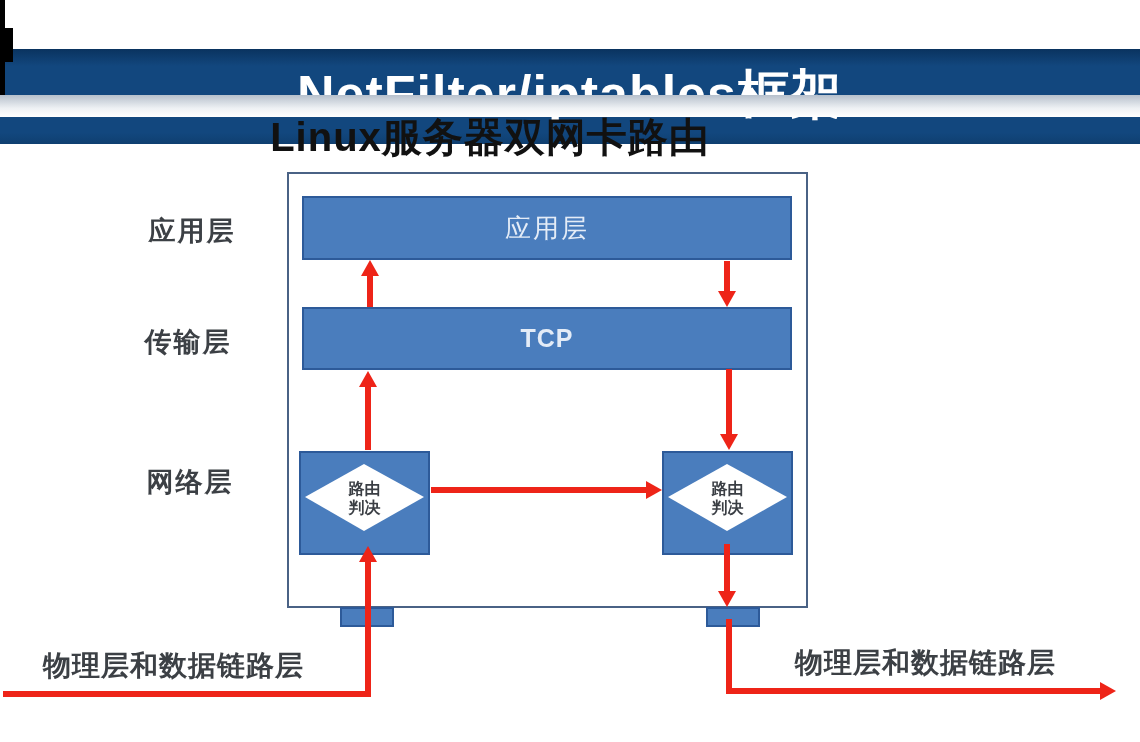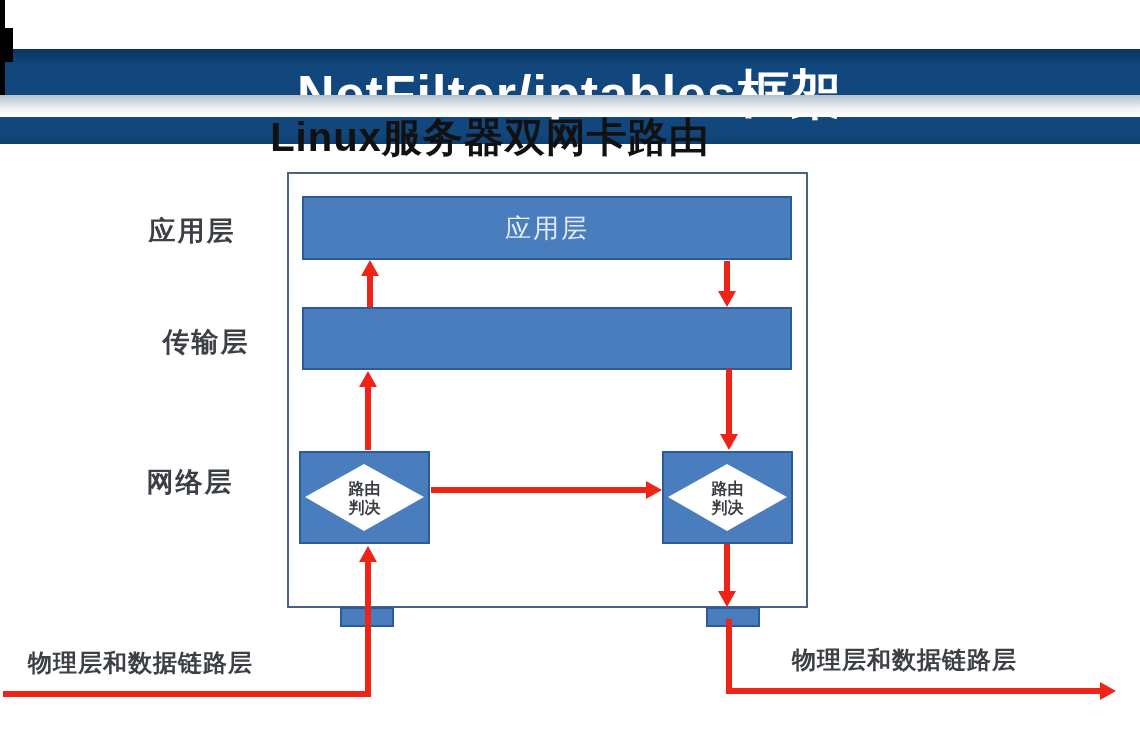--- a/index.html
+++ b/index.html
@@ -55,54 +55,54 @@
   }
   .app-box{left:302px;top:196px;width:490px;height:64px;font-size:26px;letter-spacing:2px;}
   .transport-box{left:302px;top:307px;width:490px;height:63px;}
   .transport-box .half{
     flex:1;display:flex;align-items:center;justify-content:center;
     font-size:25px;font-weight:bold;letter-spacing:1px;height:100%;
   }
 
   
   .routing-square{
-    width:131px;height:93px;background:var(--box-fill);
+    width:131px;height:104px;background:var(--box-fill);
     border:2px solid var(--box-stroke);
   }
   .routing-left{left:299px;top:451px;}
   .routing-right{left:662px;top:451px;}
   .routing-square svg{position:absolute;left:-2px;top:-2px;}
   .routing-text{
     position:absolute;left:0;top:0;width:127px;height:89px;
     display:flex;align-items:center;justify-content:center;
     font-size:16px;font-weight:bold;line-height:19px;
     color:var(--diamond-text);white-space:pre-line;text-align:center;
   }
 
   
   .layer-label{
     width:120px;text-align:center;font-size:27px;font-weight:600;
     color:var(--label-dark);letter-spacing:2px;
   }
   .label-app{left:132px;top:213px;}
-  .label-transport{left:146px;top:324px;}
+  .label-transport{left:128px;top:324px;}
   .label-network{left:130px;top:464px;}
 
   
   .tab{
     width:54px;height:20px;background:var(--box-fill);
     border:2px solid var(--box-stroke);
   }
   .tab-left{left:340px;top:607px;}
   .tab-right{left:706px;top:607px;}
 
   
   .bottom-label{
-    font-size:24px;font-weight:600;color:var(--label-dark);
-    letter-spacing:1px;text-align:left;font-family:Liberation Serif, serif;
+    font-size:28px;font-weight:600;color:var(--label-dark);
+    letter-spacing:1px;text-align:right;font-family:Liberation Serif, serif;
   }
   .bottom-left{left:28px;top:647px;width:276px;}
   .bottom-right{left:792px;top:644px;width:264px;}
 
   
   .arrows{left:0;top:0;width:1140px;height:742px;pointer-events:none;z-index:5;}
   .arrow-line{stroke:var(--arrow-red);stroke-width:6;fill:none;stroke-linejoin:miter;}
   .arrow-head{fill:var(--arrow-red);stroke:none;}
   .diamond-shape{fill:#ffffff;stroke:none;}
 </style>
@@ -118,20 +118,21 @@
 
 <div class="abs subtitle">Linux服务器双网卡路由器</div>
 
 <div class="abs main-box"></div>
 
 <div class="abs blue-box app-box">
   <span>应用层</span>
 </div>
 
 <div class="abs blue-box transport-box">
+  <div class="half">TCP</div>
 </div>
 
 <div class="abs routing-square routing-left">
   <svg width="131" height="93" viewBox="0 0 131 93">
     <polygon class="diamond-shape" points="6,46 65,13 125,46 65,80"></polygon>
   </svg>
   <div class="routing-text">路由
 判决</div>
 </div>
 <div class="abs routing-square routing-right">

